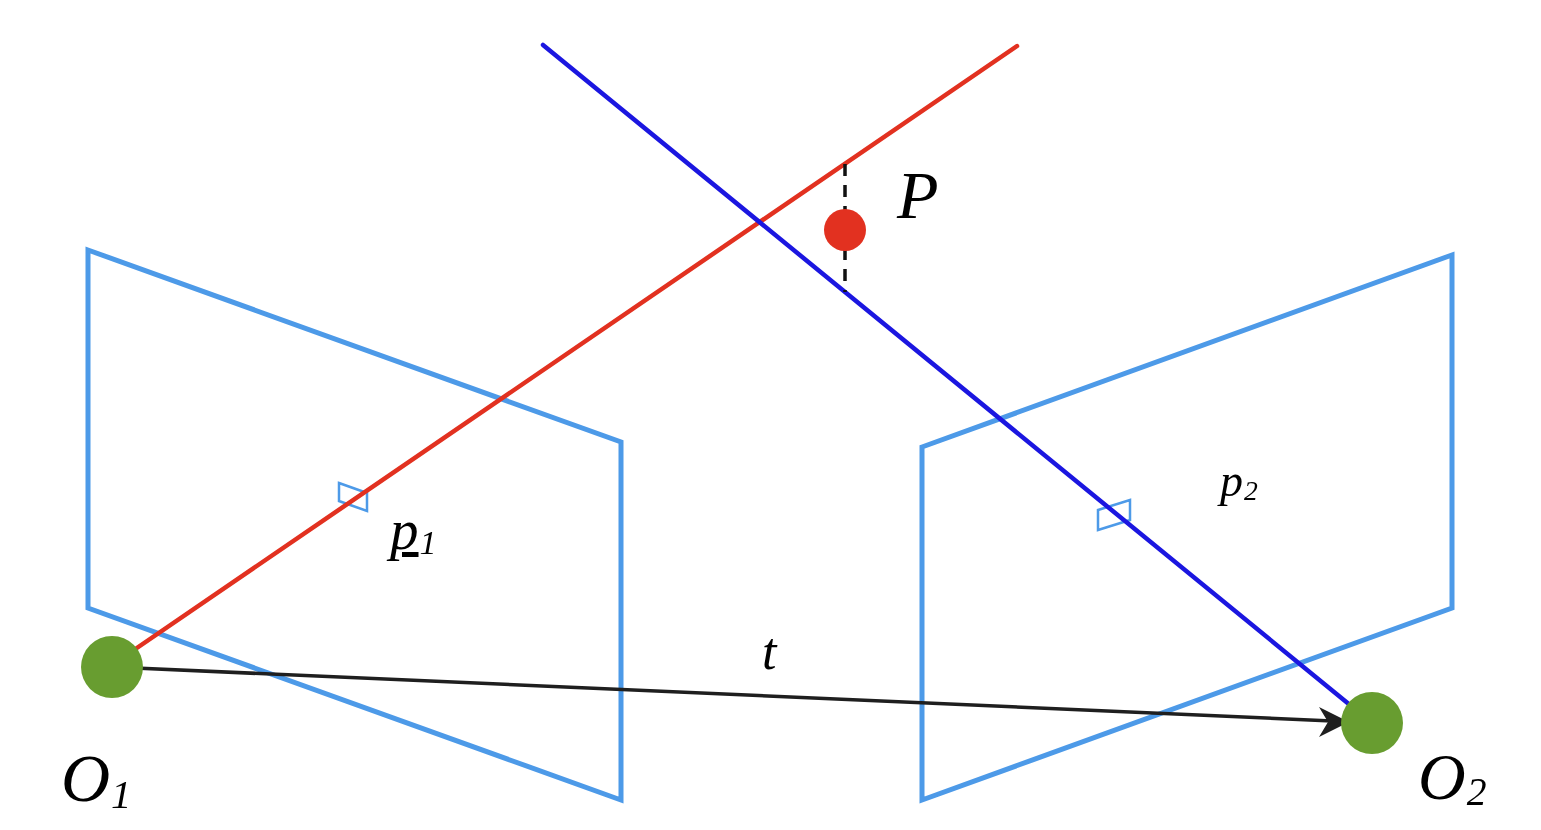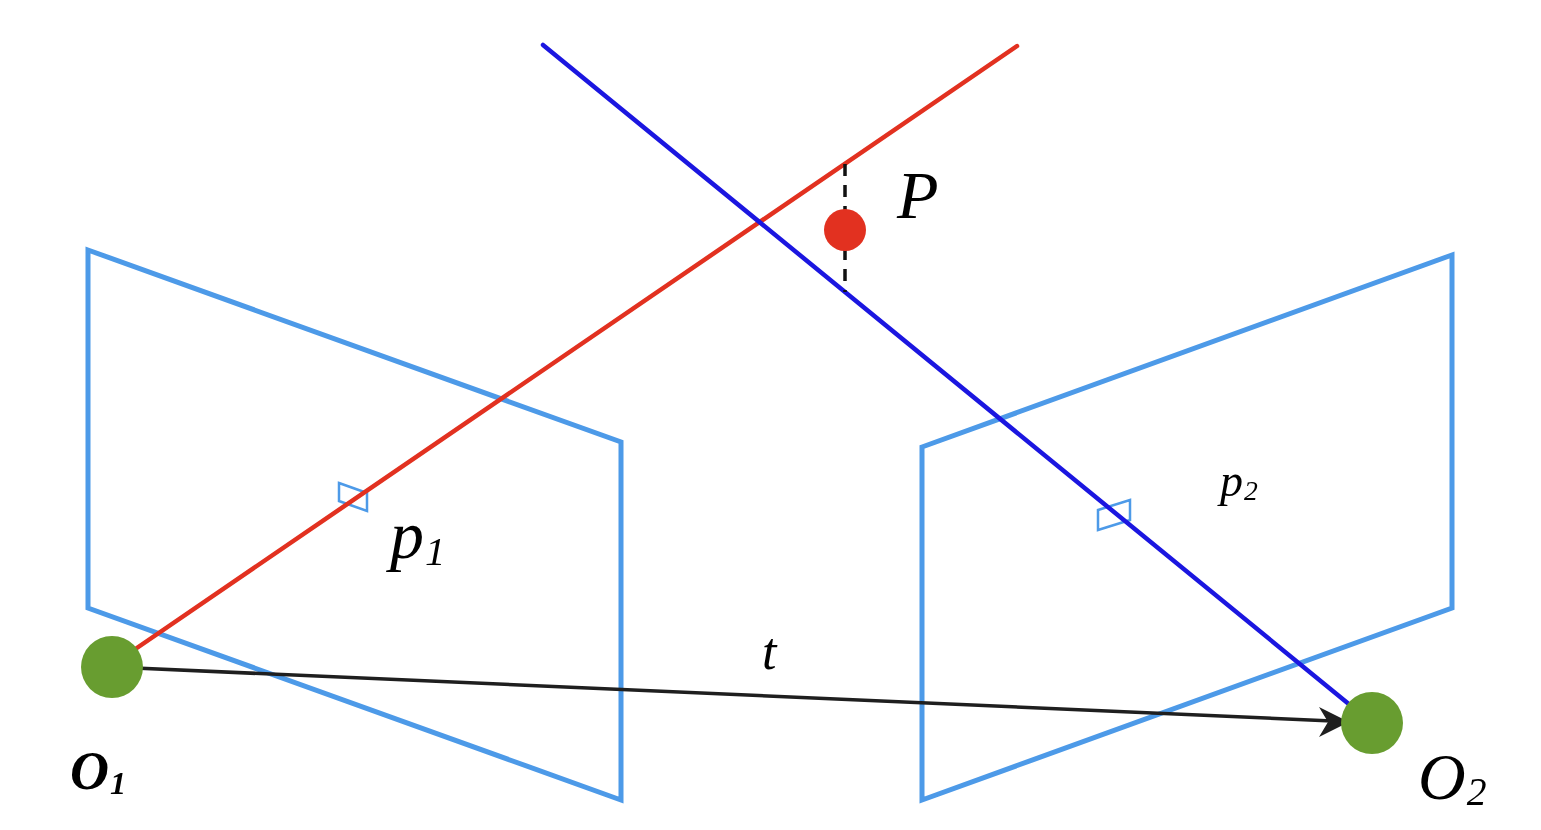--- a/index.html
+++ b/index.html
@@ -44,29 +44,29 @@
       <line x1="845" y1="164" x2="845" y2="292" stroke="#111111" stroke-width="3.5" stroke-dasharray="12 9"></line>
       <circle cx="112" cy="667" r="31" fill="#689d30"></circle>
       <circle cx="1372" cy="723" r="31" fill="#689d30"></circle>
       <circle cx="845" cy="230" r="21" fill="#e23120"></circle>
     </svg>
 
   <div class="lbl" style="left:897px; top:161px; font-size:68px;">
     <span>P</span><span class="sub"></span>
   </div>
 
-  <div class="lbl" style="left:390px; top:501px; font-size:68px;">
+  <div class="lbl" style="left:390px; top:501px; font-size:57px;text-decoration:underline;">
     <span>p</span><span class="sub">1</span>
   </div>
 
   <div class="lbl" style="left:1220px; top:458px; font-size:46px;">
     <span>p</span><span class="sub">2</span>
   </div>
 
-  <div class="lbl" style="left:70px; top:744px; font-size:54px;font-weight:bold;">
+  <div class="lbl" style="left:61px; top:744px; font-size:68px;">
     <span>O</span><span class="sub">1</span>
   </div>
 
   <div class="lbl" style="left:1418px; top:744px; font-size:66px;">
     <span>O</span><span class="sub">2</span>
   </div>
 
   <div class="lbl" style="left:762px; top:626px; font-size:52px;">
     <span>t</span><span class="sub"></span>
   </div>

